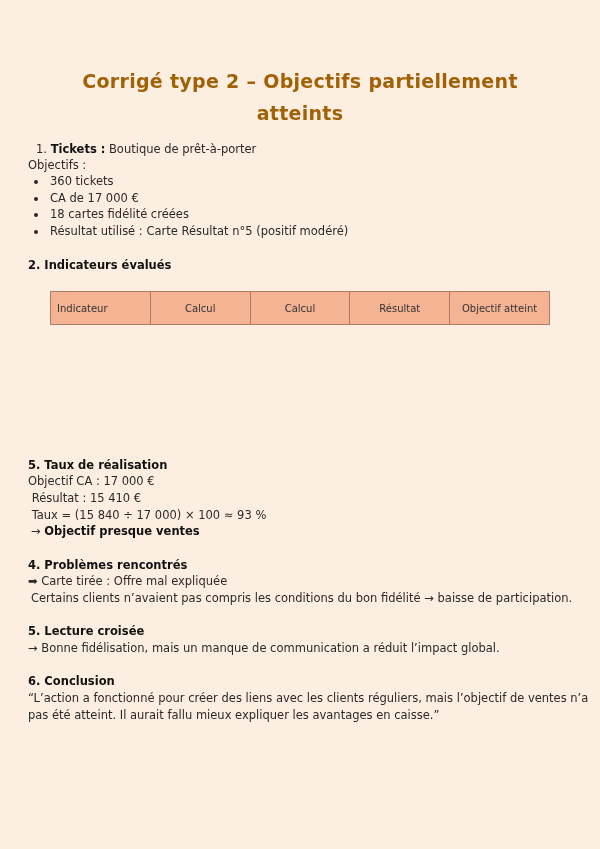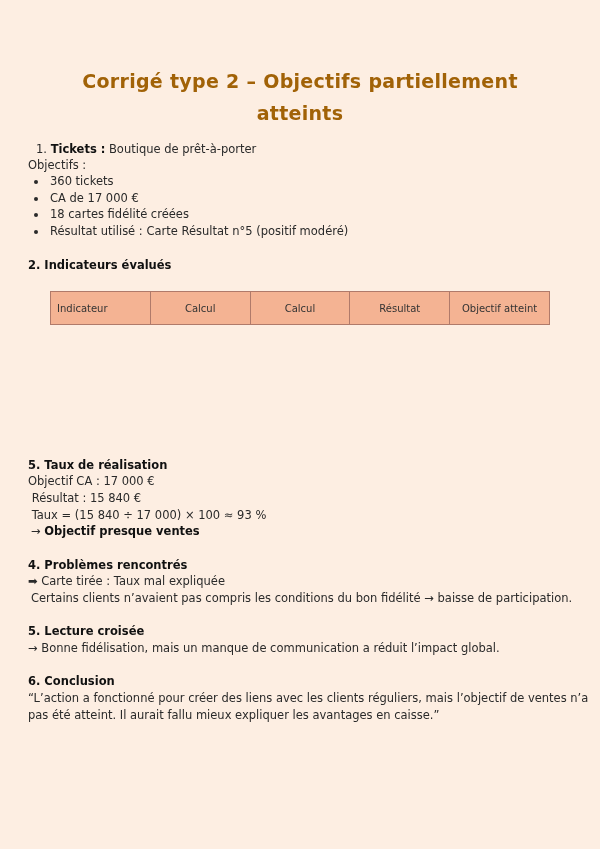--- a/index.html
+++ b/index.html
@@ -64,31 +64,31 @@
     <th>Calcul</th>
     <th>Calcul</th>
     <th>Résultat</th>
     <th>Objectif atteint</th>
   </tr>
 </tbody>
   </table>
 
 <div class="txt b" style="left:28px; top:457px;">5. Taux de réalisation</div>
 <div class="txt" style="left:28px; top:473px;">Objectif CA : 17 000 €</div>
-<div class="txt" style="left:28px; top:490px; white-space:pre;"> Résultat : 15 840 €</div>
+<div class="txt" style="left:28px; top:490px; white-space:pre;"> Résultat : 15 410 €</div>
 <div class="txt" style="left:28px; top:507px; white-space:pre;"> Taux = (15 840 ÷ 17 000) × 100 ≈ 93 %</div>
 <div class="txt" style="left:31px; top:523px;">
   <span>→</span>
   <span class="b">Objectif presque ventes</span>
 </div>
 
 <div class="txt b" style="left:28px; top:557px;">4. Problèmes rencontrés</div>
 <div class="txt" style="left:28px; top:573px;">
   <span>➡</span>
-  <span>Carte tirée : Taux mal expliquée</span>
+  <span>Carte tirée : Offre mal expliquée</span>
 </div>
 <div class="txt" style="left:31px; top:590px;">Certains clients n’avaient pas compris les conditions du bon fidélité → baisse de participation.</div>
 
 <div class="txt b" style="left:28px; top:623px;">5. Lecture croisée</div>
 <div class="txt" style="left:28px; top:640px;">→ Bonne fidélisation, mais un manque de communication a réduit l’impact global.</div>
 
 <div class="txt b" style="left:28px; top:673px;">6. Conclusion</div>
 <div class="txt" style="left:28px; top:690px;">“L’action a fonctionné pour créer des liens avec les clients réguliers, mais l’objectif de ventes n’a</div>
 <div class="txt" style="left:28px; top:707px;">pas été atteint. Il aurait fallu mieux expliquer les avantages en caisse.”</div>
 

